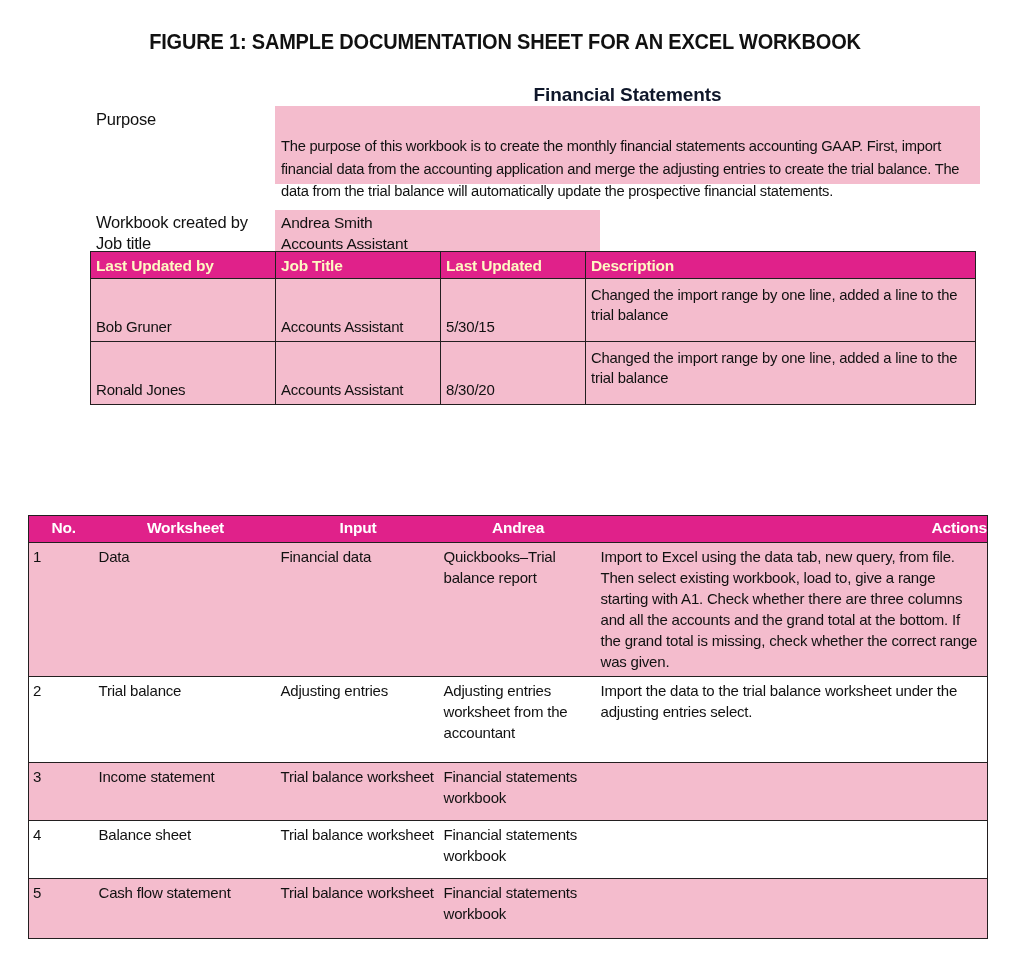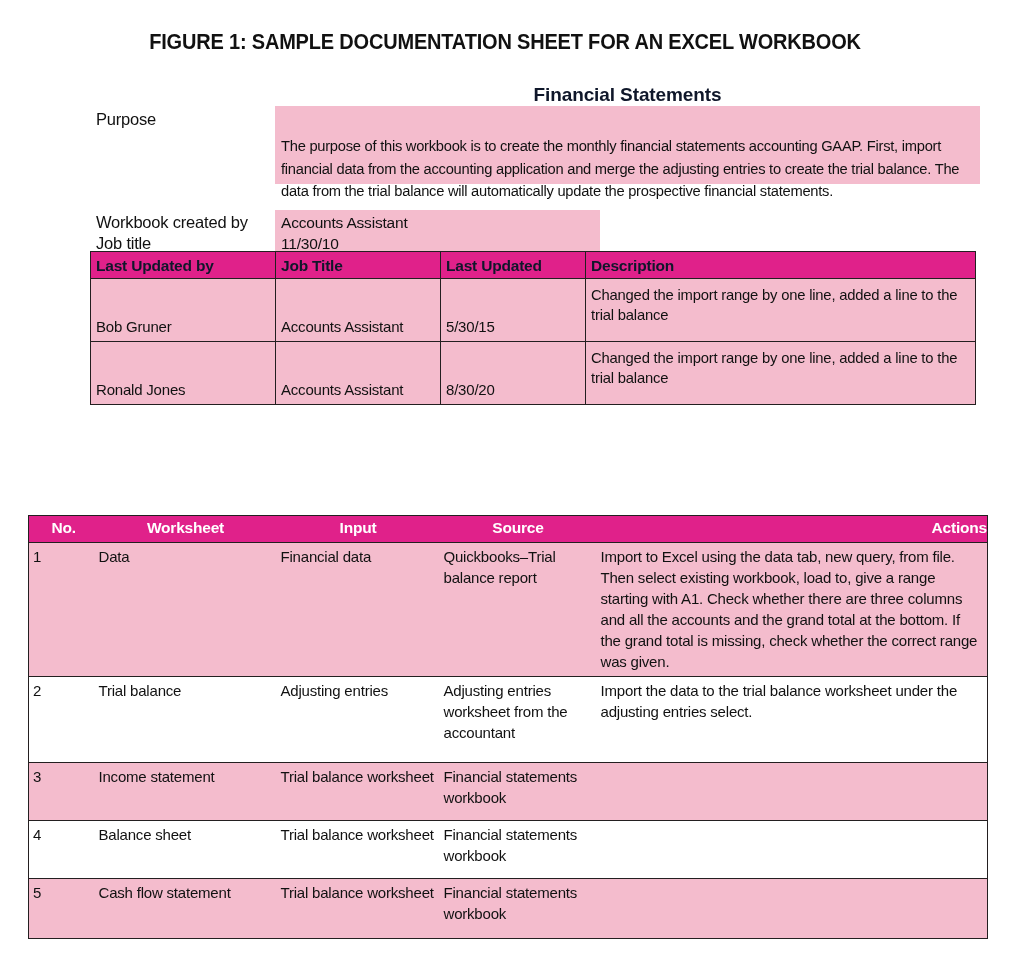--- a/index.html
+++ b/index.html
@@ -125,21 +125,21 @@
     border-collapse: collapse;
     table-layout: fixed;
   }
   .updates-table th, .updates-table td {
     border: 1.6px solid #231f20;
     padding: 0;
     vertical-align: bottom;
   }
   .updates-table thead th {
     background: #e0218a;
-    color: #0f172a;
+    color: #fef9c3;
     font-size: 15.5px;
     font-weight: bold;
     text-align: left;
     padding: 2px 0 3px 5px;
     letter-spacing: -0.2px;
     height: 21px;
     border-bottom: 1.6px solid #231f20;
   }
   .updates-table tbody td {
     background: #f4bccd;
@@ -219,20 +219,21 @@
   </div>
 
   <div class="meta-labels">
     <div>Workbook created by</div>
     <div>Job title</div>
     <div>Date created</div>
     <div>Location</div>
   </div>
 
   <div class="meta-values-box">
+    <div class="meta-values">Andrea Smith</div>
     <div class="meta-values">Accounts Assistant</div>
     <div class="meta-values">11/30/10</div>
     <div class="meta-values">C:\users\dft321\financial_statements</div>
   </div>
 
   <div class="updates-label">Updates</div>
 </div>
 
 <table class="updates-table">
   <colgroup>
@@ -271,21 +272,21 @@
     <col style="width:182px">
     <col style="width:163px">
     <col style="width:157px">
     <col style="width:391px">
   </colgroup>
   <thead>
     <tr>
       <th class="c-no">No.</th>
       <th>Worksheet</th>
       <th>Input</th>
-      <th>Source</th>
+      <th>Andrea</th>
       <th>Actions</th>
     </tr>
   </thead>
   <tbody>
     <tr class="pink" style="height:134px">
       <td class="c-no">1</td>
       <td>Data</td>
       <td>Financial data</td>
       <td>Quickbooks–Trial balance report</td>
       <td>Import to Excel using the data tab, new query, from file. Then select existing workbook, load to, give a range starting with A1. Check whether there are three columns and all the accounts and the grand total at the bottom. If the grand total is missing, check whether the correct range was given.</td>

